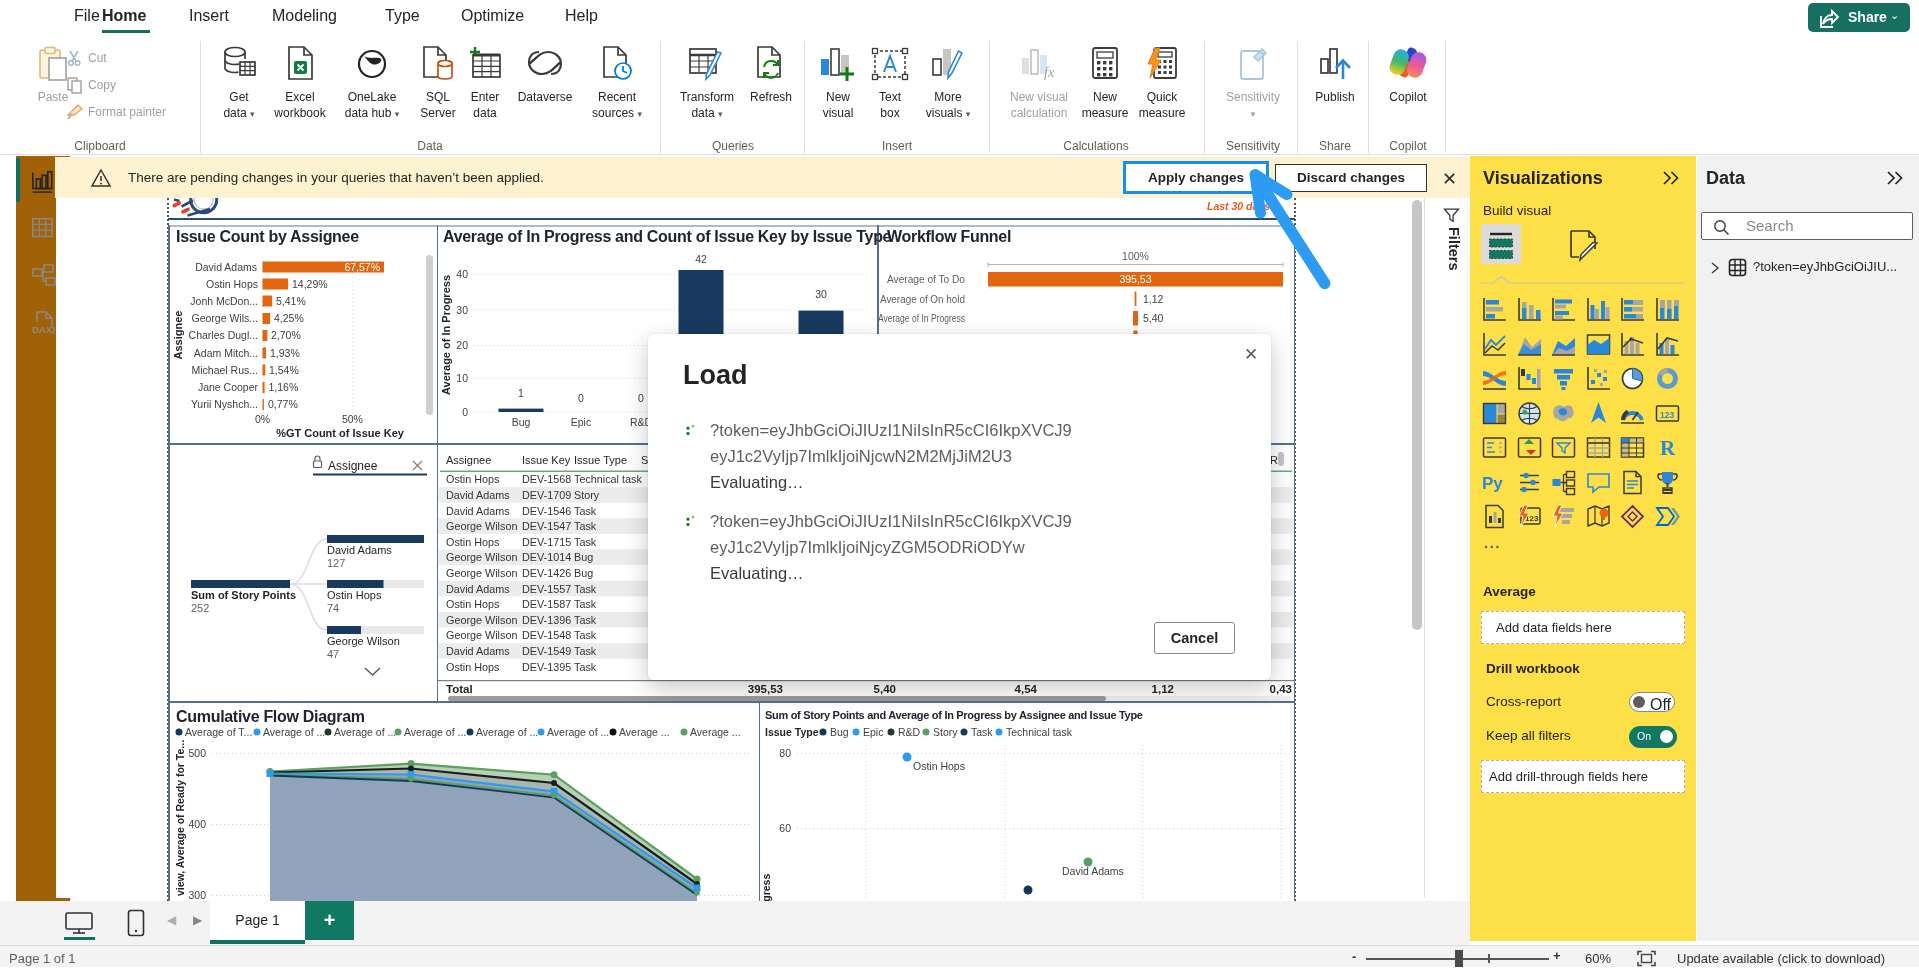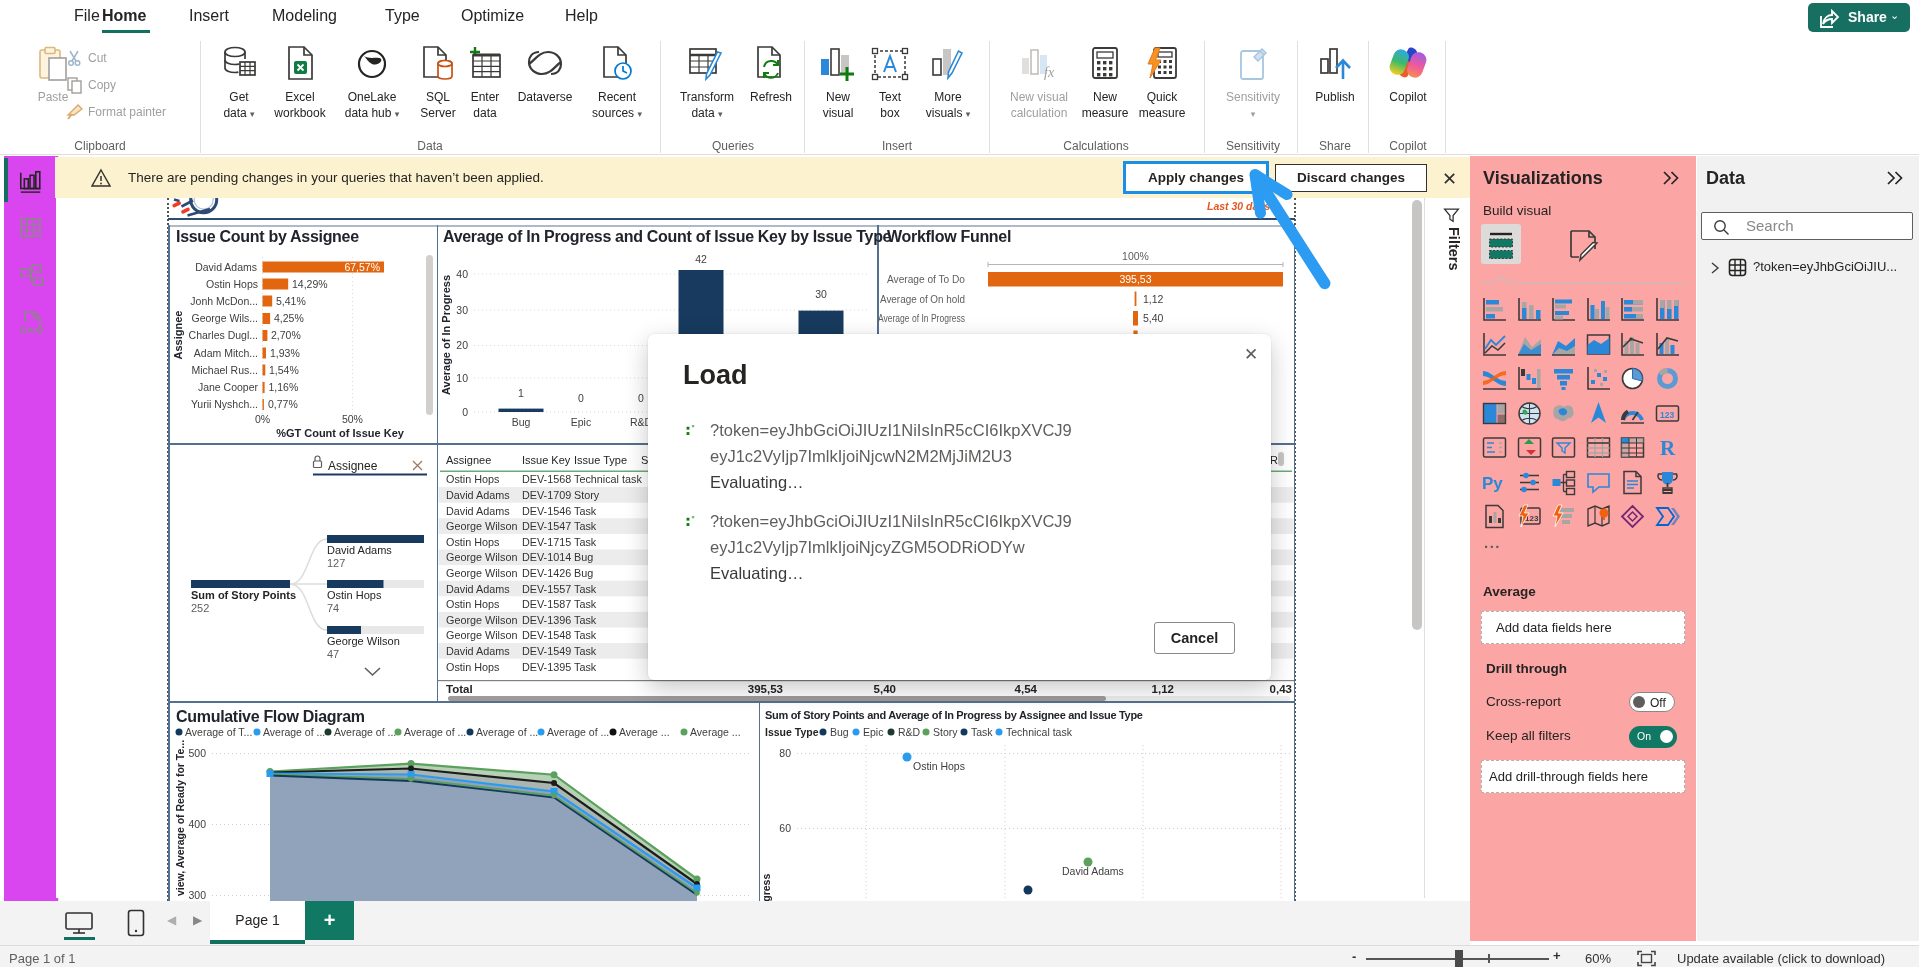--- a/index.html
+++ b/index.html
@@ -21,40 +21,40 @@
 .glabel { position:absolute; top:104px; font-size:12px; color:#605e5c; text-align:center; width:120px; }
 .rbig { position:absolute; top:8px; width:76px; text-align:center; font-size:12px; color:#252423; }
 .rbig .ric { height:42px; display:flex; align-items:center; justify-content:center; }
 .rbig .rlb { line-height:16px; margin-top:4px;}
 .rbig.dis { color:#a19f9d; }
 .rsmall { position:absolute; font-size:12px; color:#a19f9d; height:18px; white-space:nowrap; }
 .rsmall svg { position:absolute; left:0; top:0; }
 .rsmall .t { position:absolute; left:22px; top:2px; }
 .carrow { font-size:9px; color:#605e5c; }
 
-.sidebar { position:absolute; left:4px; top:156px; width:55px; height:789px; background:#d946ef; border-right:1px solid #e3e1df; }
+.sidebar { position:absolute; left:16px; top:156px; width:55px; height:789px; background:#a16207; border-right:1px solid #e3e1df; }
 .sidebar .sel { position:absolute; left:0; top:2px; width:4px; height:44px; background:#12705f; }
 .sic { position:absolute; left:15px; }
 
 .notif { position:absolute; left:55px; top:157px; width:1415px; height:41px; background:#fcf2cf; }
 .notif .warn { position:absolute; left:36px; top:11px; }
 .notif .msg { position:absolute; left:73px; top:13px; font-size:13.5px; color:#252423; }
 .btn-apply { position:absolute; left:1068px; top:4px; width:146px; height:33px; background:#fff; border:3.5px solid #1a8fe8; font-size:13.5px; font-weight:bold; text-align:center; line-height:28px; }
 .btn-discard { position:absolute; left:1220px; top:7px; width:152px; height:28px; background:#fff; border:1px solid #323130; font-size:13.5px; font-weight:bold; text-align:center; line-height:26px; }
 .notif .x { position:absolute; left:1387px; top:11px; font-size:18px; color:#323130; }
 
 .canvas { position:absolute; left:56px; top:198px; width:1368px; height:700px; background:#fff; overflow:hidden; }
 .canvas-sb { position:absolute; left:1412px; top:200px; width:10px; height:430px; background:#c8c6c4; border-radius:5px; }
 
 .vt { position:absolute; font-size:16px; letter-spacing:-0.3px; font-weight:bold; color:#21242c; }
 
 .fstrip { position:absolute; left:1424px; top:198px; width:46px; height:700px; background:#fff; border-left:1px solid #e1dfdd; }
 .fstrip .ftxt { position:absolute; left:37px; top:29px; font-size:14.5px; font-weight:bold; color:#252423; transform:rotate(90deg); transform-origin:left top; white-space:nowrap; }
 
-.vispanel { position:absolute; left:1470px; top:156px; width:226px; height:785px; background:#fca5a5; }
+.vispanel { position:absolute; left:1470px; top:156px; width:226px; height:785px; background:#fde047; }
 .datapanel { position:absolute; left:1697px; top:156px; width:222px; height:785px; background:#f1f1f1; }
 .phead { font-size:18px; font-weight:bold; color:#252423; position:absolute; }
 
 .tabbar { position:absolute; left:0; top:901px; width:1470px; height:44px; background:#f3f3f3; }
 .page1tab { position:absolute; left:210px; top:0px; width:95px; height:39px; background:#fff; font-size:14px; text-align:center; line-height:39px; }
 .page1ul { position:absolute; left:210px; top:39px; width:95px; height:4px; background:#12705f; }
 .plustab { position:absolute; left:305px; top:0px; width:49px; height:39px; background:#117864; color:#fff; font-size:20px; text-align:center; line-height:38px; font-weight:bold; }
 
 .statusbar { position:absolute; left:0; top:945px; width:1919px; height:22px; background:#f3f3f3; border-top:1px solid #dcdcdc; font-size:13px; color:#605e5c; }
 
@@ -1034,25 +1034,25 @@
         <path d="M13.5 9 L18 13.5 L13.5 18 L9 13.5 Z" fill="none" stroke="#742774" stroke-width="1.5"></path>
       </svg>
   <svg class="abs" style="left:183.5px;top:347px;" width="27" height="27" viewBox="0 0 27 27">
         <path d="M3 5 H14 L20 13.5 L14 22 H3 L9 13.5 Z" fill="none" stroke="#0066d4" stroke-width="1.8"></path>
         <path d="M17 5 H20 L26 13.5 L20 22 H17 L23 13.5 Z" fill="#0066d4" opacity="0.55"></path>
       </svg>
     </div>
   <div class="abs" style="left:14px;top:378px;font-size:15px;font-weight:bold;color:#605e5c;letter-spacing:1.5px;">...</div>
   <div class="abs" style="left:13px;top:428px;font-size:13.5px;font-weight:600;color:#252423;">Average</div>
   <div class="abs" style="left:11px;top:455px;width:204px;height:33px;background:#fff;border:1px dashed #b3b1af;font-size:13px;color:#252423;line-height:31px;padding-left:14px;">Add data fields here</div>
-  <div class="abs" style="left:16px;top:505px;font-size:13.5px;font-weight:bold;color:#252423;">Drill through</div>
+  <div class="abs" style="left:16px;top:505px;font-size:13.5px;font-weight:bold;color:#252423;">Drill workbook</div>
   <div class="abs" style="left:16px;top:538px;font-size:13.5px;color:#252423;">Cross-report</div>
   <div class="abs" style="left:159px;top:536px;width:46px;height:20px;border:1px solid #8a8886;border-radius:10px;background:#fff;">
     <div style="position:absolute;left:3px;top:3px;width:12px;height:12px;border-radius:6px;background:#605e5c;"></div>
-    <div style="position:absolute;left:20px;top:3px;font-size:12px;color:#252423;">Off</div>
+    <div style="position:absolute;left:20px;top:3px;font-size:16px;color:#252423;">Off</div>
   </div>
   <div class="abs" style="left:16px;top:572px;font-size:13.5px;color:#252423;">Keep all filters</div>
   <div class="abs" style="left:159px;top:570px;width:48px;height:22px;border-radius:11px;background:#117864;">
     <div style="position:absolute;left:8px;top:4px;font-size:10.5px;color:#fff;">On</div>
     <div style="position:absolute;left:31px;top:4px;width:13px;height:13px;border-radius:7px;background:#fff;"></div>
   </div>
   <div class="abs" style="left:11px;top:604px;width:204px;height:33px;background:#fff;border:1px dashed #b3b1af;font-size:13px;color:#252423;line-height:31px;padding-left:7px;">Add drill-through fields here</div>
 </div>
 <div class="datapanel" id="datapanel">
   <div class="phead" style="left:9px;top:12px;">Data</div>

